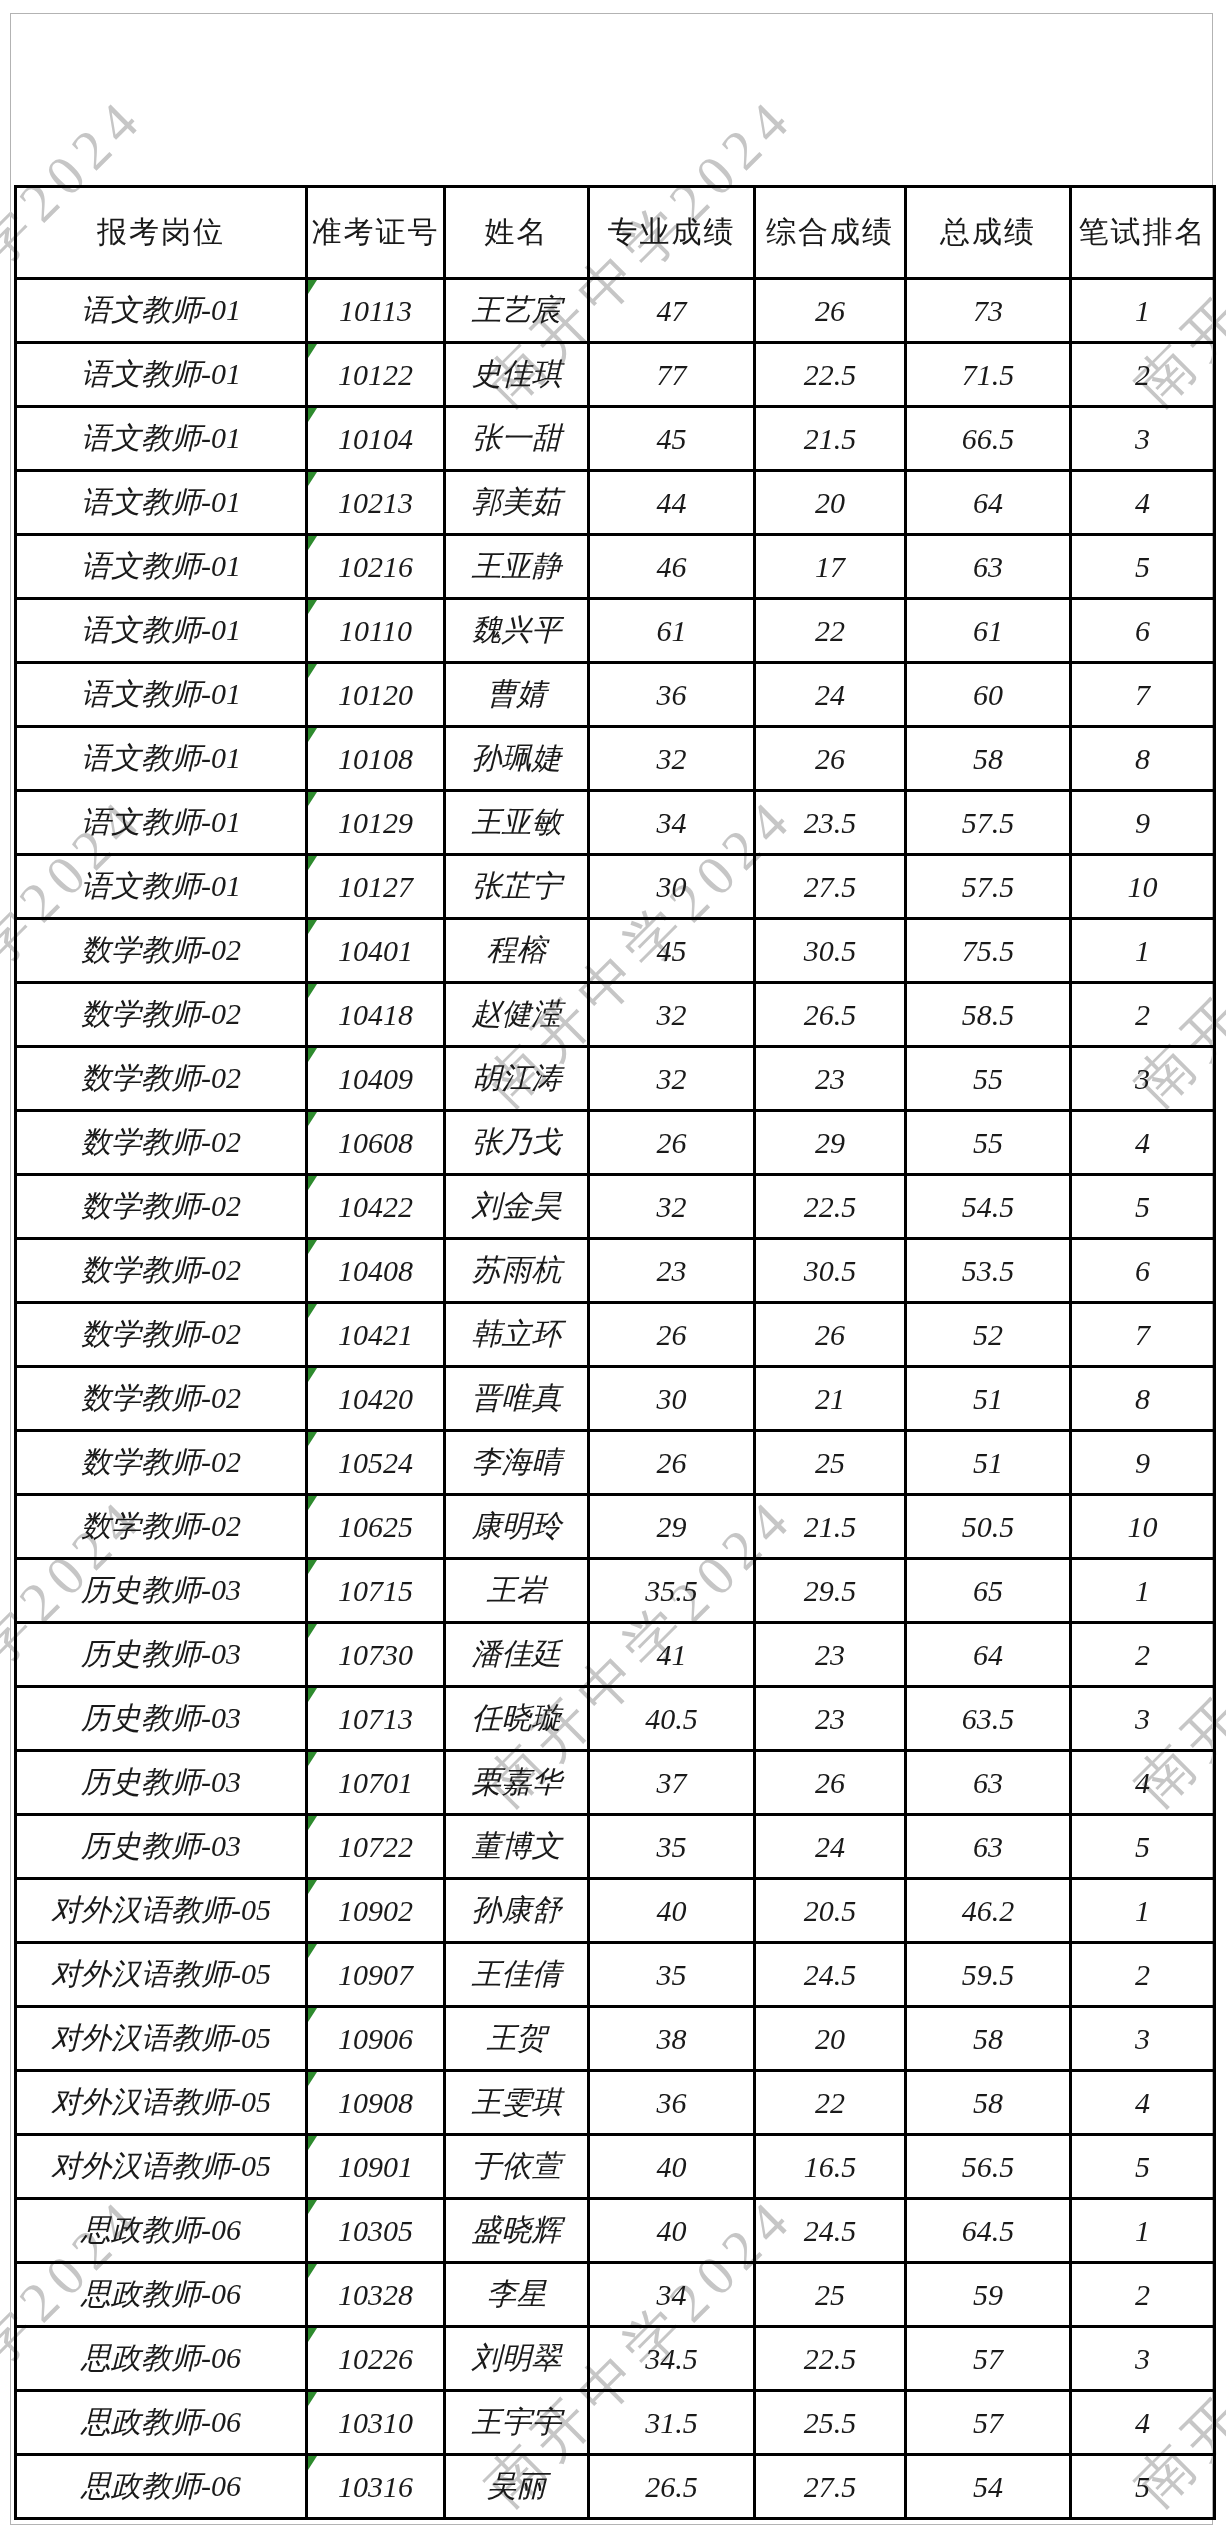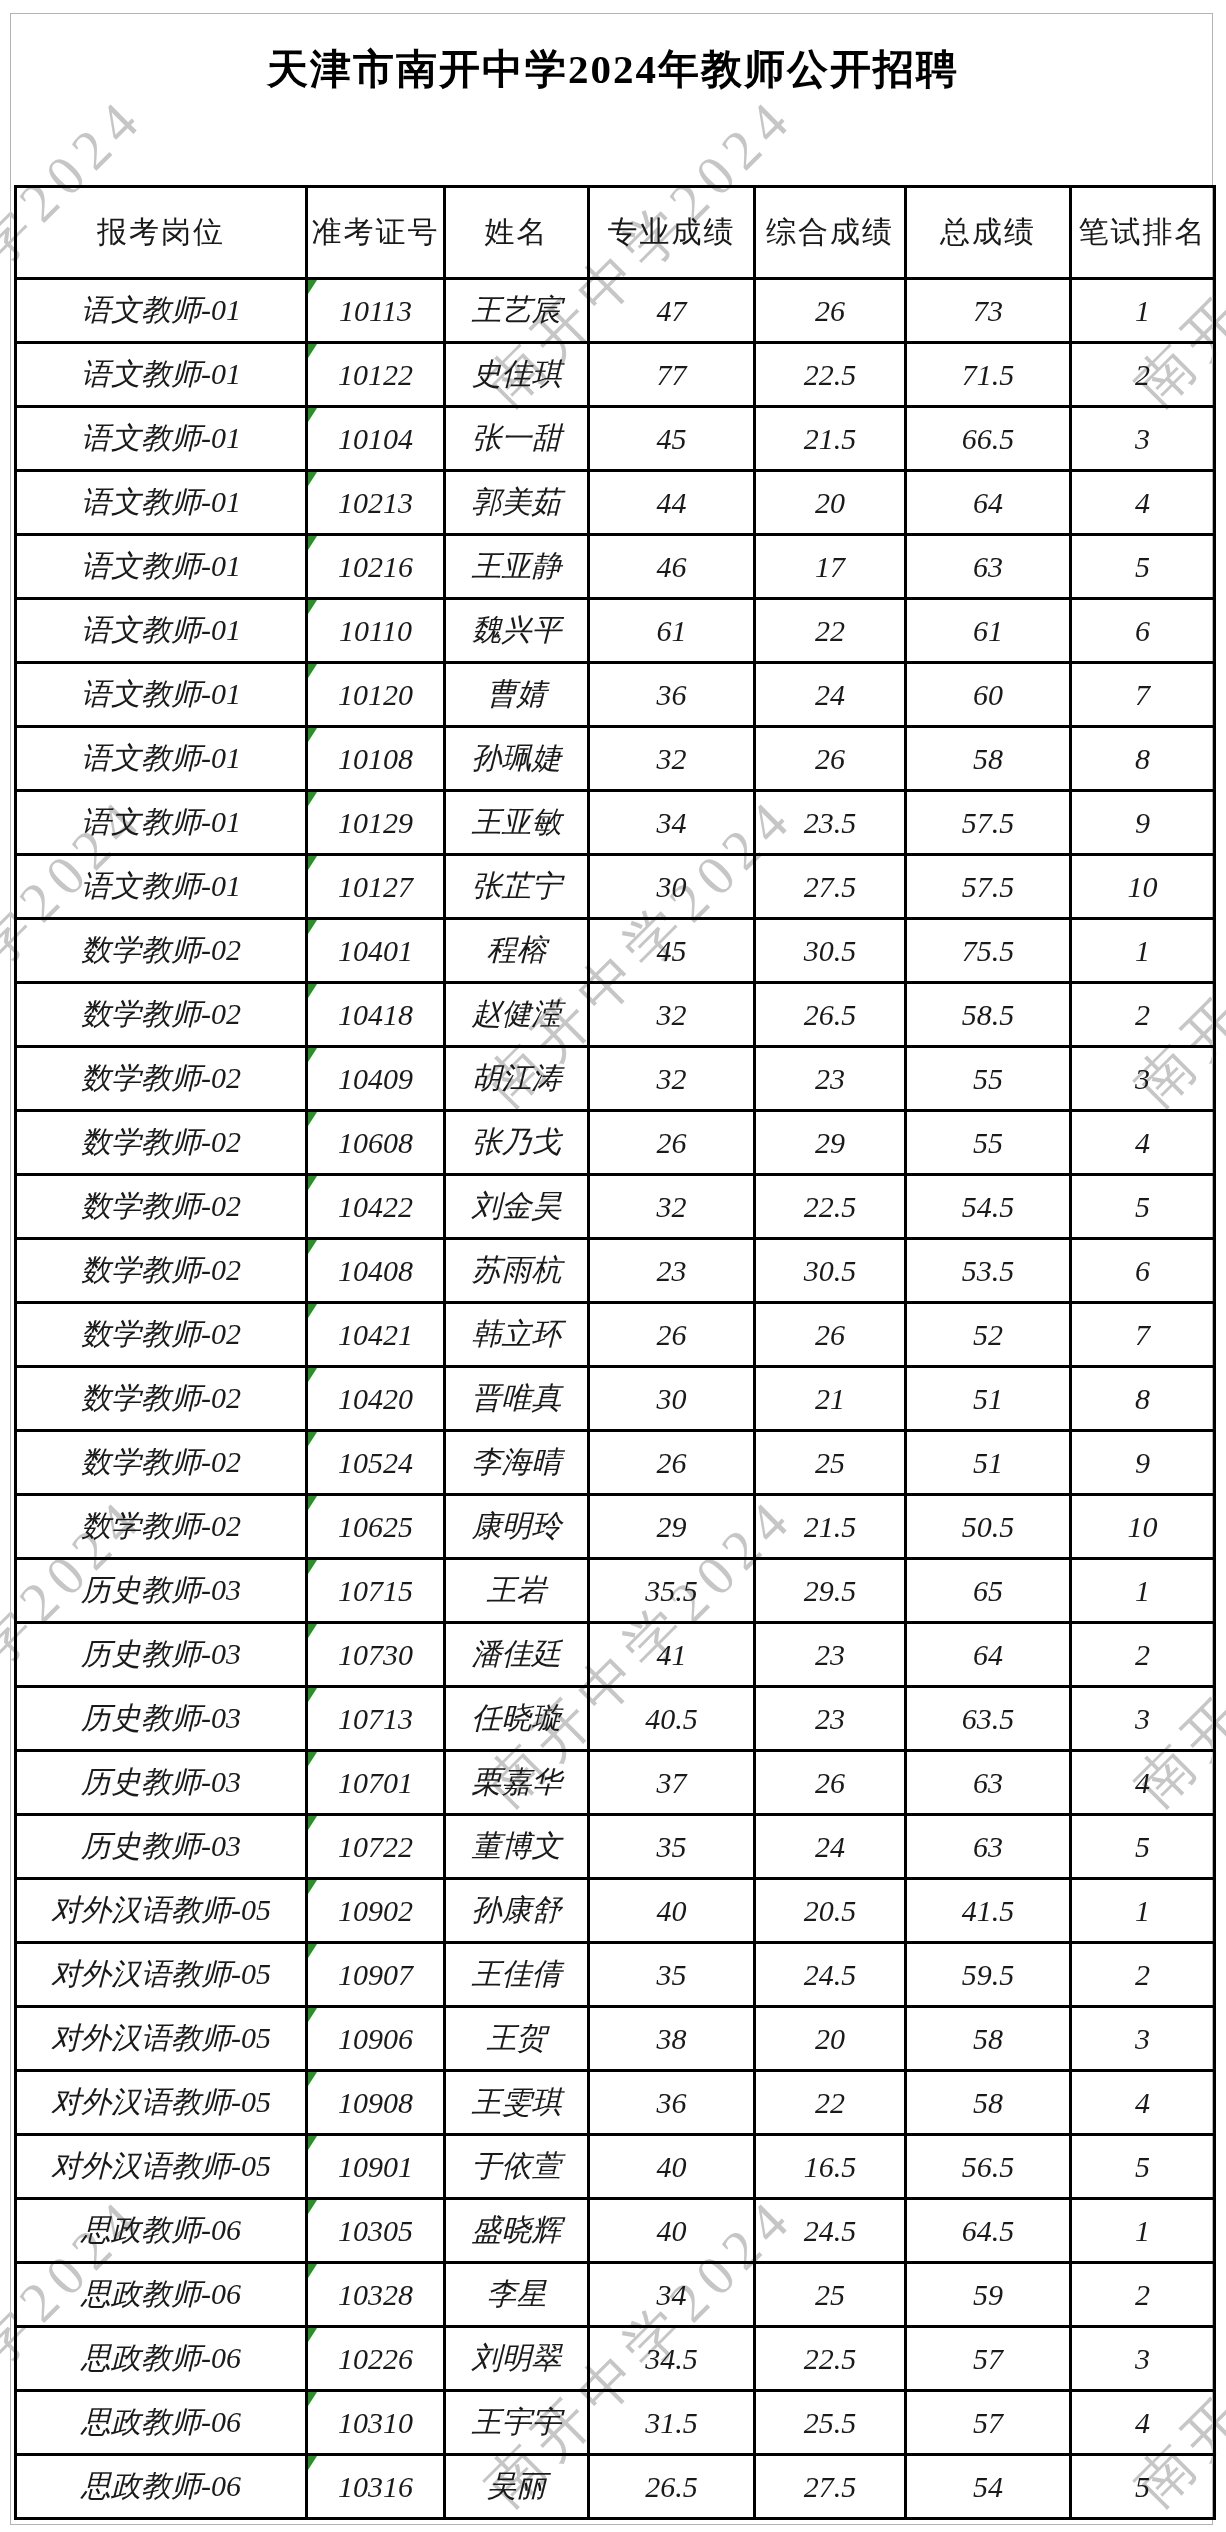--- a/index.html
+++ b/index.html
@@ -99,21 +99,20 @@
       <span class="wm" style="left: 1170px; top: 1050px; color: rgb(198, 198, 198);">南开中学2024</span>
       <span class="wm" style="left: -130px; top: 1750px; color: rgb(198, 198, 198);">南开中学2024</span>
       <span class="wm" style="left: 520px; top: 1750px; color: rgb(198, 198, 198);">南开中学2024</span>
       <span class="wm" style="left: 1170px; top: 1750px; color: rgb(198, 198, 198);">南开中学2024</span>
       <span class="wm" style="left: -130px; top: 2450px; color: rgb(198, 198, 198);">南开中学2024</span>
       <span class="wm" style="left: 520px; top: 2450px; color: rgb(198, 198, 198);">南开中学2024</span>
       <span class="wm" style="left: 1170px; top: 2450px; color: rgb(198, 198, 198);">南开中学2024</span>
     </div>
 
   <div class="title-block">
-    <div>天津市南开中学2024年教师公开招聘</div>
   </div>
 
   <table class="results">
     <colgroup>
       <col style="width:291px">
       <col style="width:138px">
       <col style="width:144px">
       <col style="width:166px">
       <col style="width:151px">
       <col style="width:165px">
@@ -355,21 +354,21 @@
           <td>24</td>
           <td>63</td>
           <td>5</td>
         </tr>
         <tr>
           <td>对外汉语教师-05</td>
           <td><span class="flag-tri" style="border-top-color: rgb(46, 139, 46);"></span>10902</td>
           <td>孙康舒</td>
           <td>40</td>
           <td>20.5</td>
-          <td>41.5</td>
+          <td>46.2</td>
           <td>1</td>
         </tr>
         <tr>
           <td>对外汉语教师-05</td>
           <td><span class="flag-tri" style="border-top-color: rgb(46, 139, 46);"></span>10907</td>
           <td>王佳倩</td>
           <td>35</td>
           <td>24.5</td>
           <td>59.5</td>
           <td>2</td>

